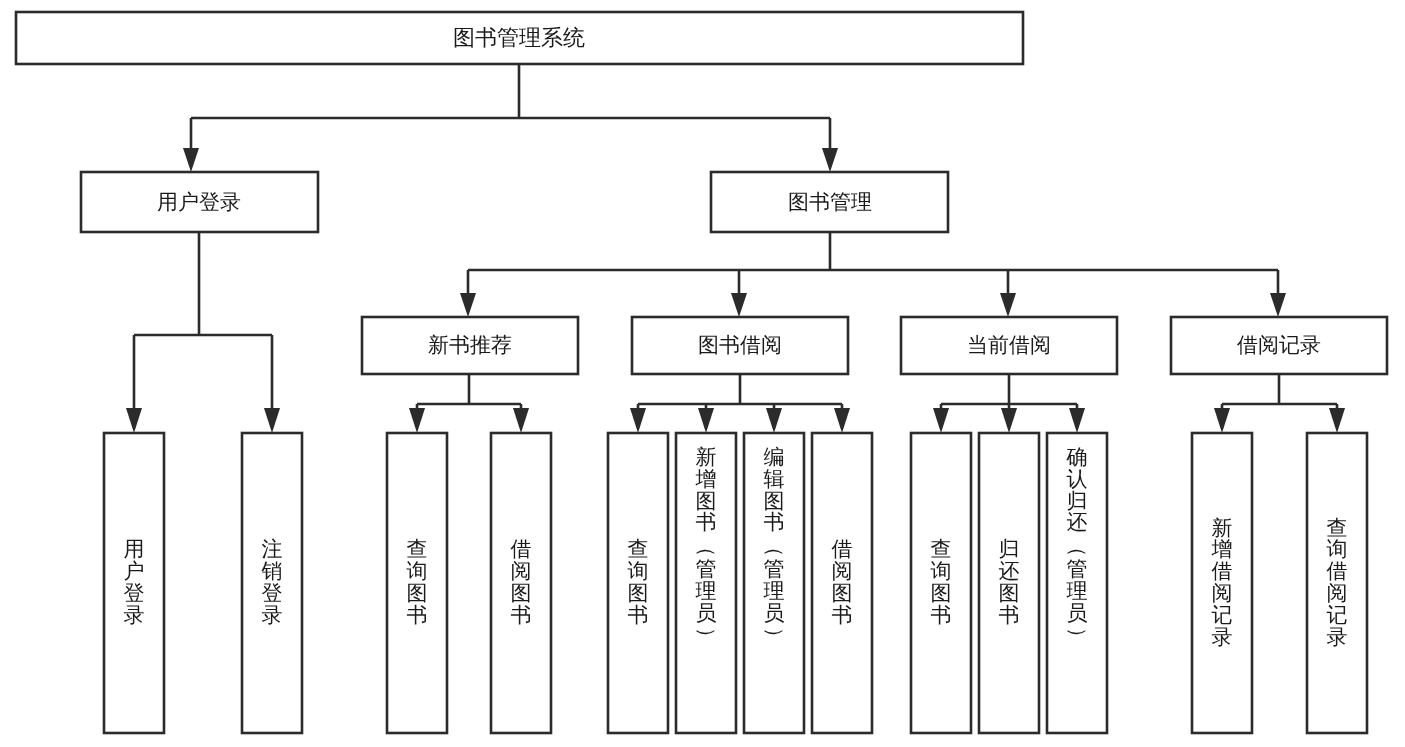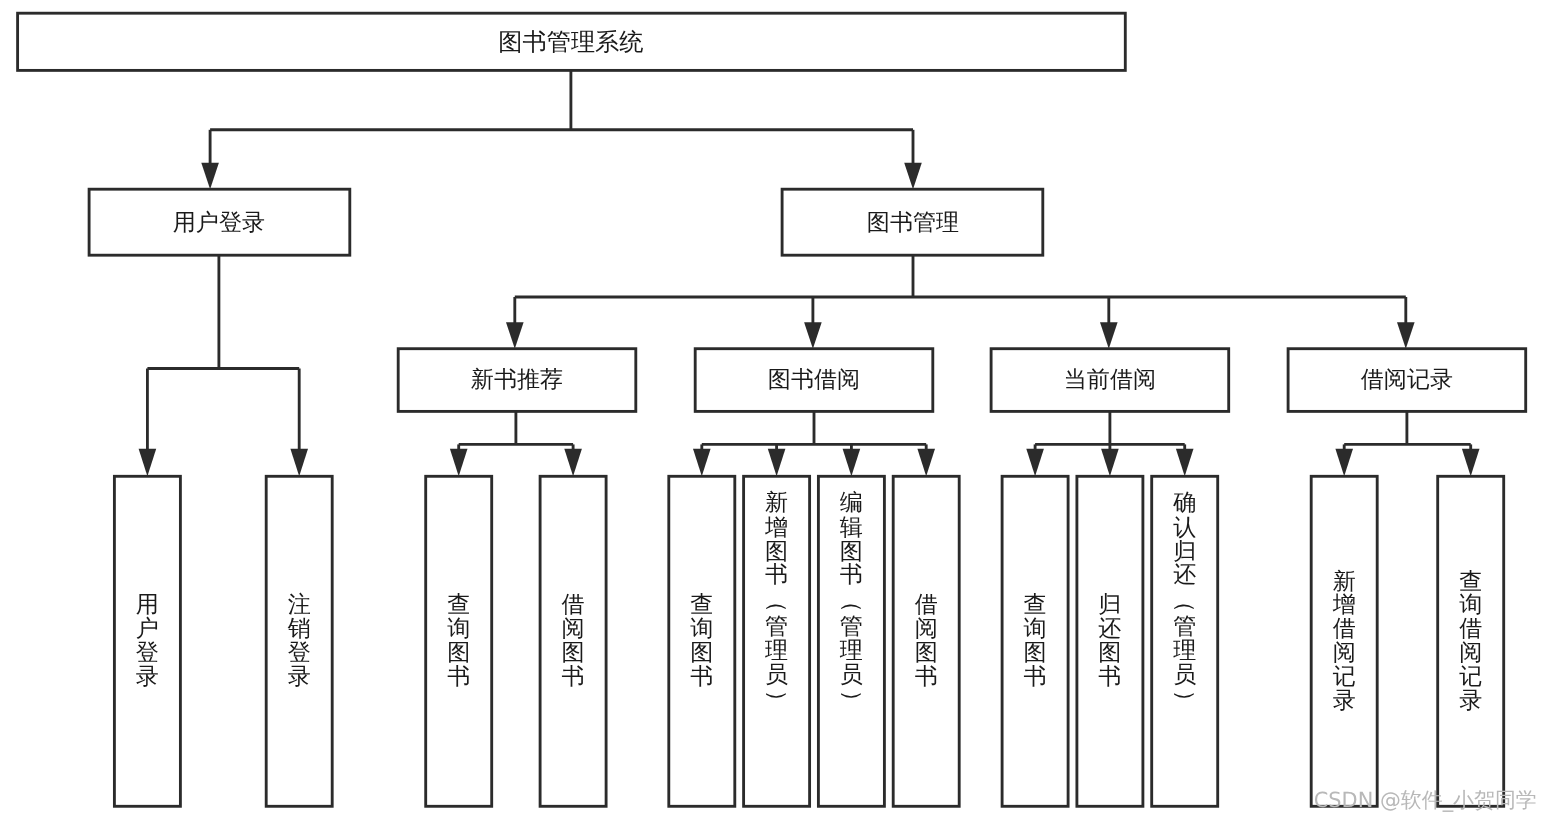--- a/index.html
+++ b/index.html
@@ -321,15 +321,14 @@
     </div>
   <div class="vlabel" style="left:1307px; top:433px; width:60px; height:300px;">
       <span>查</span>
       <span>询</span>
       <span>借</span>
       <span>阅</span>
       <span>记</span>
       <span>录</span>
     </div>
 
-  <div class="watermark">CSDN @软件_小贺同学</div>
 
 </div>
 
 </body></html>

